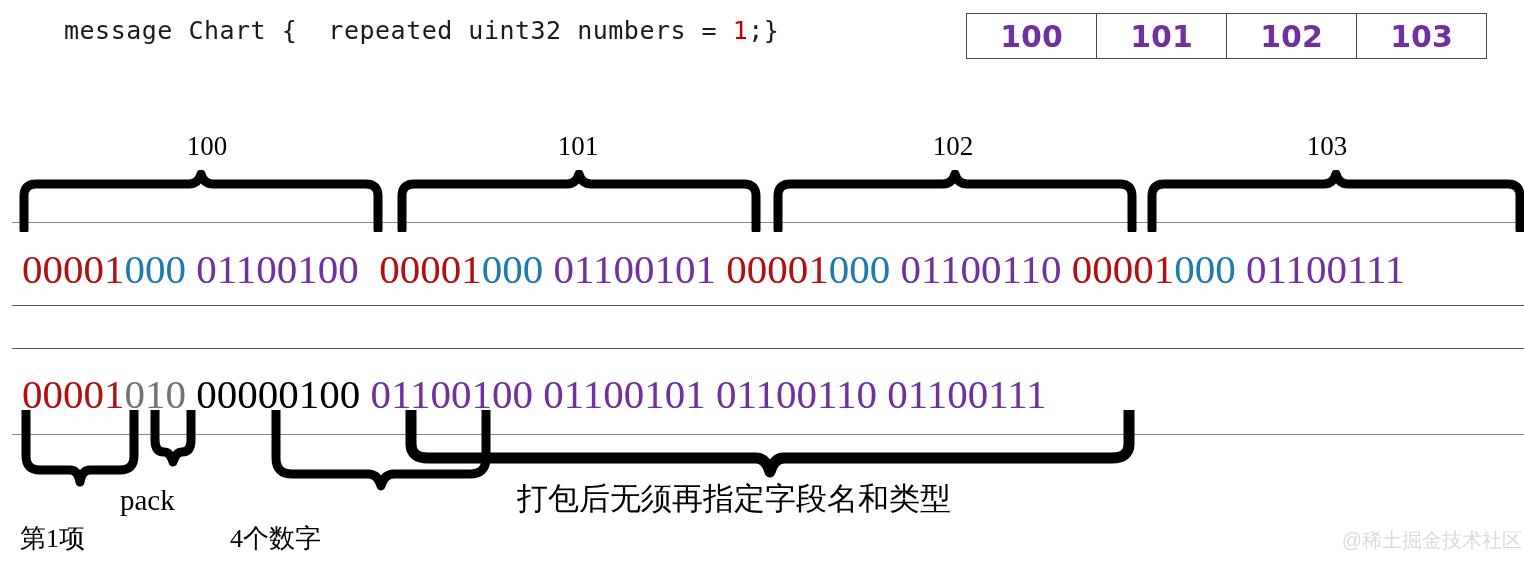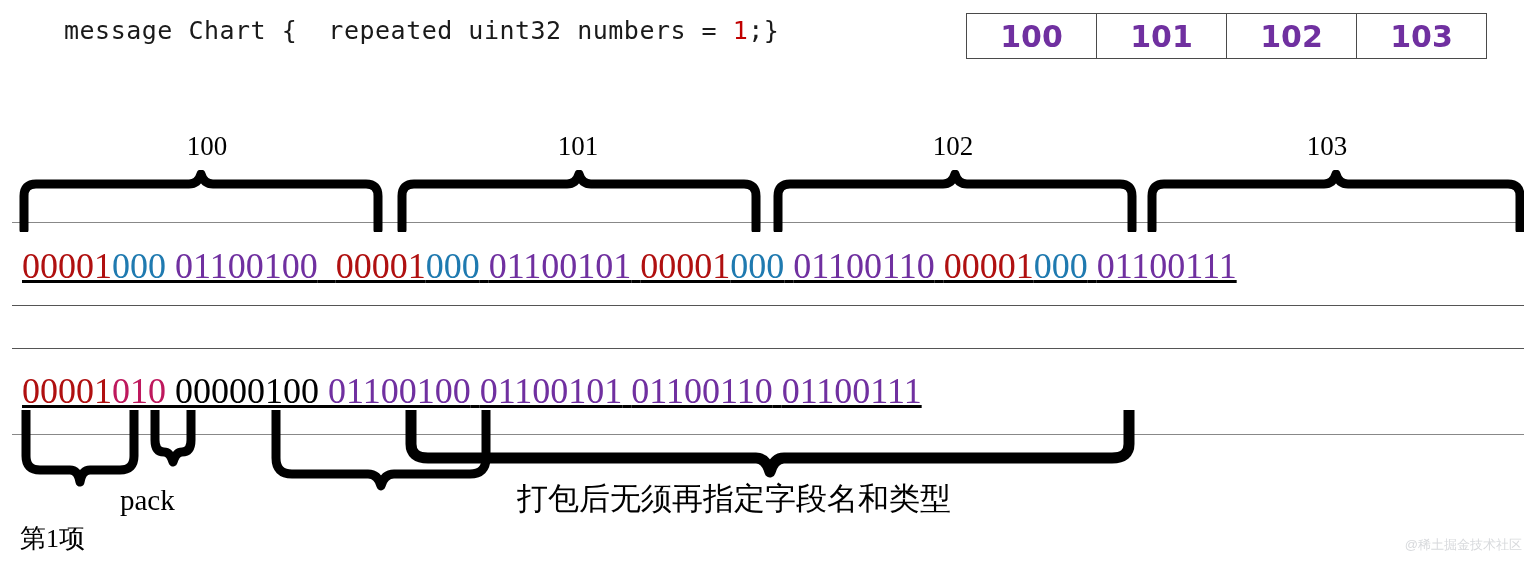--- a/index.html
+++ b/index.html
@@ -40,46 +40,46 @@
     font-family:"Liberation Serif",serif;text-align:center;
   }
 
   
   .brace{position:absolute;}
 
   
   .bin-row{
     position:absolute;
     font-family:"Liberation Serif",serif;
-    font-size:36px;white-space:pre;letter-spacing:0px;text-decoration:underline;
+    font-size:41px;white-space:pre;letter-spacing:0px;
   }
   .c-red{color:#b01010;}
   .c-blue{color:#1f7ab0;}
   .c-purple{color:#7030a0;}
-  .c-green{color:#be185d;}
+  .c-green{color:#737373;}
   .c-black{color:#000000;}
 
   
   .hr{position:absolute;left:0;width:1524px;height:1px;background:#555;}
   .hr-thin{position:absolute;height:1px;background:#888;}
 
   
   .caption{
     position:absolute;color:#000;
     font-family:"Liberation Serif",serif;
     white-space:nowrap;
   }
   .cap-cn{font-size:26px;}
   .cap-en{font-size:29px;}
   .cap-big{font-size:31px;}
 
   
   .watermark{
     position:absolute;right:14px;bottom:10px;
-    font-size:13px;color:#d8dadd;
+    font-size:20px;color:#d8dadd;
     font-family:"Liberation Sans",sans-serif;
     white-space:nowrap;
   }
 </style>
 </head>
 <body>
 
 <div class="canvas">
 
   <div class="code-line"><span>message Chart {  repeated uint32 numbers = </span><span class="num">1</span><span>;}</span></div>
@@ -128,17 +128,18 @@
   </svg>
   <svg class="brace" style="left:258px;top:410px;" width="222" height="86" viewBox="0 0 222 86">
     <path d="M6,0 L6,48 Q6,64 22,64 L98,64 Q108,64 111,76 Q114,64 124,64 L200,64 Q216,64 216,48 L216,0" fill="none" stroke="#000" stroke-width="9" stroke-linecap="round" stroke-linejoin="round"></path>
   </svg>
   <svg class="brace" style="left:392px;top:410px;" width="736" height="80" viewBox="0 0 736 80">
     <path d="M7,0 L7,34 Q7,48 24,48 L352,48 Q362,48 366,62 Q370,48 380,48 L708,48 Q725,48 725,34 L725,0" fill="none" stroke="#000" stroke-width="11" stroke-linecap="round" stroke-linejoin="round"></path>
   </svg>
 
   <div class="caption cap-cn" style="left:8px;top:521px;">第1项</div>
   <div class="caption cap-en" style="left:108px;top:484px;text-align:right;">pack</div>
+  <div class="caption cap-cn" style="left:218px;top:521px;">4个数字</div>
   <div class="caption cap-big" style="left:505px;top:478px;text-align:center;">打包后无须再指定字段名和类型</div>
 
   <div class="watermark">@稀土掘金技术社区</div>
 
 </div>
 
 </body></html>

